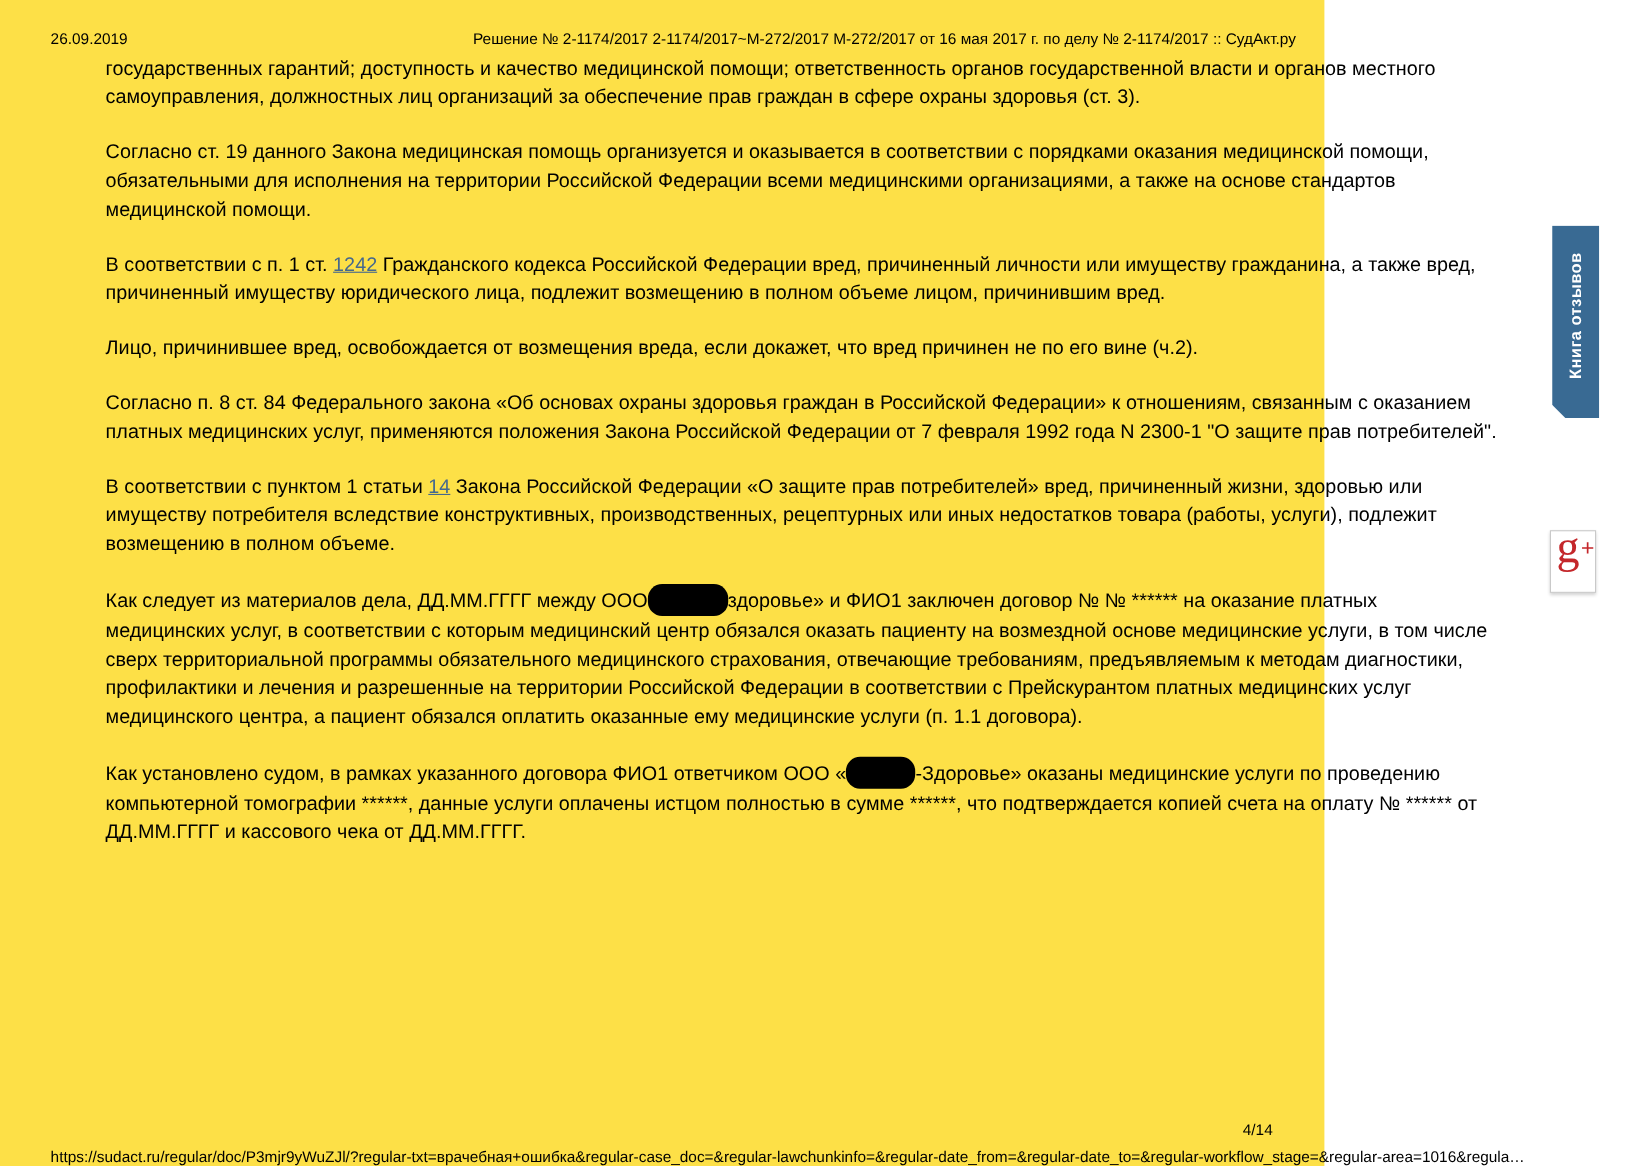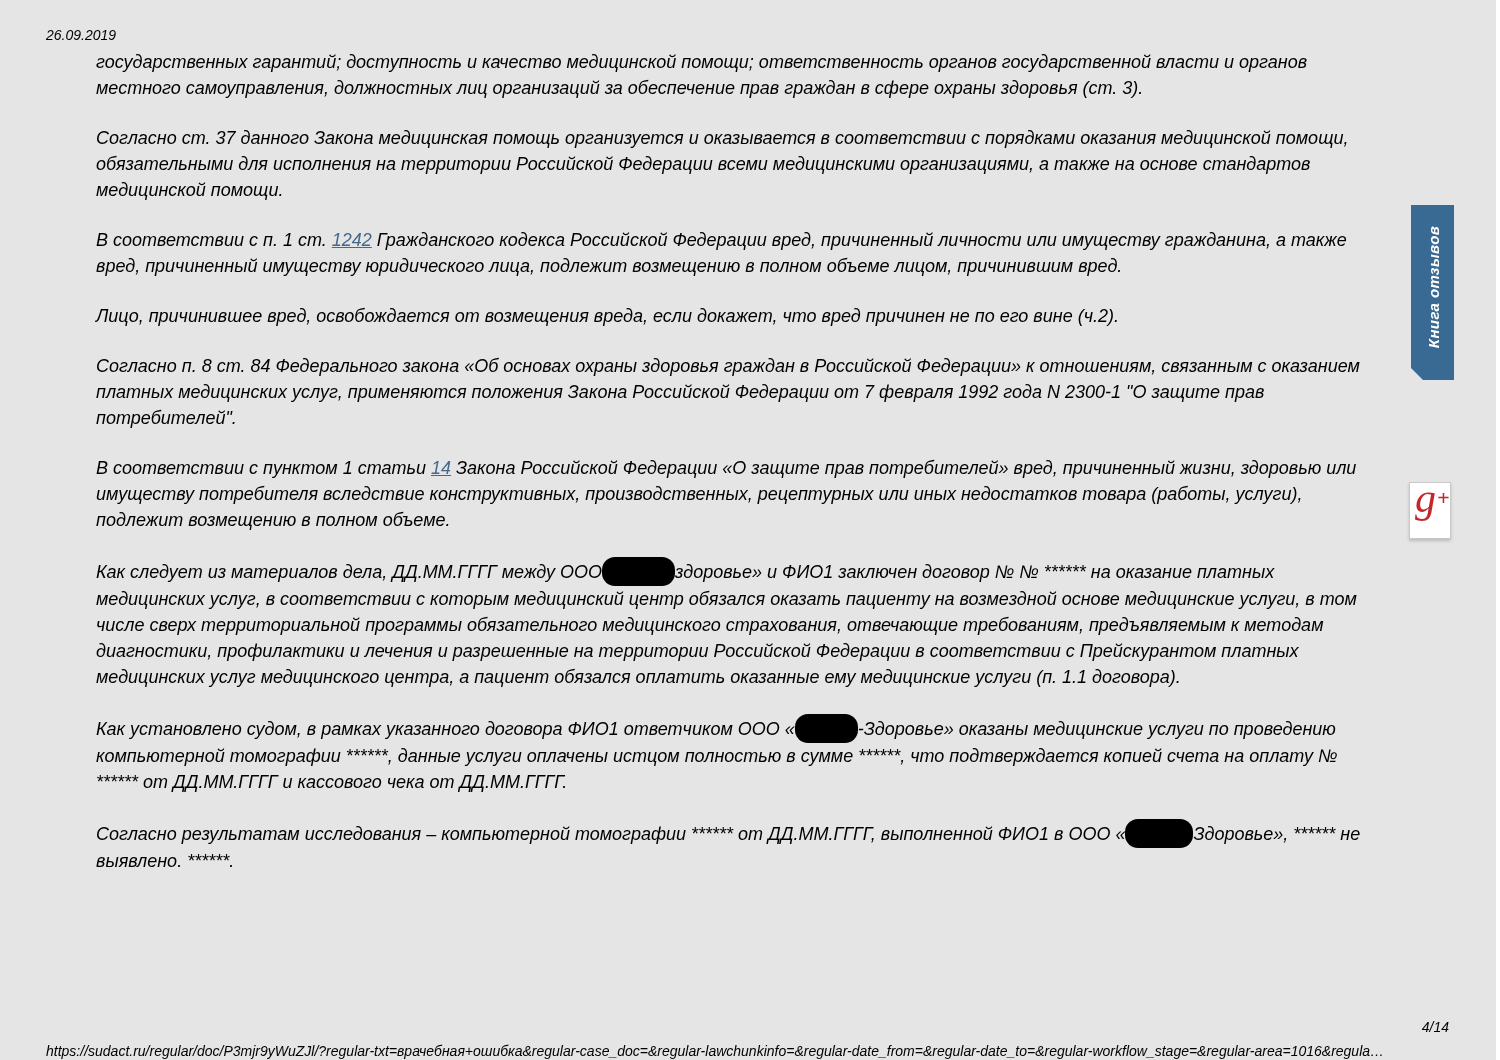--- a/index.html
+++ b/index.html
@@ -1,18 +1,18 @@
 <!DOCTYPE html>
 <html><head>
 <meta charset="utf-8">
 <style>
   * { margin:0; padding:0; box-sizing:border-box; }
   html,body { width:1500px; height:1060px; background:#ffffff; overflow:hidden;
               font-family:"Liberation Sans", sans-serif; color:#000; }
-  .page { position:absolute; left:0; top:0; width:1496px; height:1060px; background:#e5e5e5;font-style:italic; }
+  .page { position:absolute; left:0; top:0; width:1204px; height:1060px; background:#fde047; }
 
   .hdr-date  { position:absolute; left:46px;  top:27px; font-size:14px; white-space:nowrap; }
   .hdr-title { position:absolute; left:430px; top:27px; font-size:14px; white-space:nowrap; }
 
   .doc { position:absolute; left:96px; top:49px; width:1268px; font-size:18px; line-height:26px; }
   .para { margin:0 0 24px 0; }
   .doc-link { color:#45688E; text-decoration:underline; cursor:pointer; }
   .redaction { display:inline-block; height:29px; background:#000; border-radius:13px;
                vertical-align:-8px; }
 
@@ -34,31 +34,31 @@
 
   .ftr-url  { position:absolute; left:46px; top:1019px; font-size:14px; white-space:nowrap;margin-top:24px; }
   .ftr-page { position:absolute; right:47px; top:1019px; font-size:14px;text-align:center; }
 </style>
 </head>
 <body>
 
 <div class="page">
 
   <div class="hdr-date">26.09.2019</div>
+  <div class="hdr-title">Решение № 2-1174/2017 2-1174/2017~М-272/2017 М-272/2017 от 16 мая 2017 г. по делу № 2-1174/2017 :: СудАкт.ру</div>
 
   <div class="doc">
       <p class="para">государственных гарантий; доступность и качество медицинской помощи; ответственность органов государственной власти и органов местного самоуправления, должностных лиц организаций за обеспечение прав граждан в сфере охраны здоровья (ст. 3).</p>
-      <p class="para">Согласно ст. 37 данного Закона медицинская помощь организуется и оказывается в соответствии с порядками оказания медицинской помощи, обязательными для исполнения на территории Российской Федерации всеми медицинскими организациями, а также на основе стандартов медицинской помощи.</p>
+      <p class="para">Согласно ст. 19 данного Закона медицинская помощь организуется и оказывается в соответствии с порядками оказания медицинской помощи, обязательными для исполнения на территории Российской Федерации всеми медицинскими организациями, а также на основе стандартов медицинской помощи.</p>
       <p class="para">В соответствии с п. 1 ст. <a class="doc-link">1242</a> Гражданского кодекса Российской Федерации вред, причиненный личности или имуществу гражданина, а также вред, причиненный имуществу юридического лица, подлежит возмещению в полном объеме лицом, причинившим вред.</p>
       <p class="para">Лицо, причинившее вред, освобождается от возмещения вреда, если докажет, что вред причинен не по его вине (ч.2).</p>
       <p class="para">Согласно п. 8 ст. 84 Федерального закона «Об основах охраны здоровья граждан в Российской Федерации» к отношениям, связанным с оказанием платных медицинских услуг, применяются положения Закона Российской Федерации от 7 февраля 1992 года N 2300-1 "О защите прав потребителей".</p>
       <p class="para">В соответствии с пунктом 1 статьи <a class="doc-link">14</a> Закона Российской Федерации «О защите прав потребителей» вред, причиненный жизни, здоровью или имуществу потребителя вследствие конструктивных, производственных, рецептурных или иных недостатков товара (работы, услуги), подлежит возмещению в полном объеме.</p>
       <p class="para">Как следует из материалов дела, ДД.ММ.ГГГГ между ООО<span class="redaction" style="width: 73px;"></span>здоровье» и ФИО1 заключен договор № № ****** на оказание платных медицинских услуг, в соответствии с которым медицинский центр обязался оказать пациенту на возмездной основе медицинские услуги, в том числе сверх территориальной программы обязательного медицинского страхования, отвечающие требованиям, предъявляемым к методам диагностики, профилактики и лечения и разрешенные на территории Российской Федерации в соответствии с Прейскурантом платных медицинских услуг медицинского центра, а пациент обязался оплатить оказанные ему медицинские услуги (п. 1.1 договора).</p>
       <p class="para">Как установлено судом, в рамках указанного договора ФИО1 ответчиком ООО «<span class="redaction" style="width: 63px;"></span>-Здоровье» оказаны медицинские услуги по проведению компьютерной томографии ******, данные услуги оплачены истцом полностью в сумме ******, что подтверждается копией счета на оплату № ****** от ДД.ММ.ГГГГ и кассового чека от ДД.ММ.ГГГГ.</p>
-      <p class="para">Согласно результатам исследования – компьютерной томографии ****** от ДД.ММ.ГГГГ, выполненной ФИО1 в ООО «<span class="redaction" style="width: 68px;"></span>Здоровье», ****** не выявлено. ******.</p>
     </div>
 
   <div class="feedback-tab">
     <span class="label">Книга отзывов</span>
   </div>
 
   <div class="gplus-btn">
     <span class="g">g</span>
     <span class="plus">+</span>
   </div>

